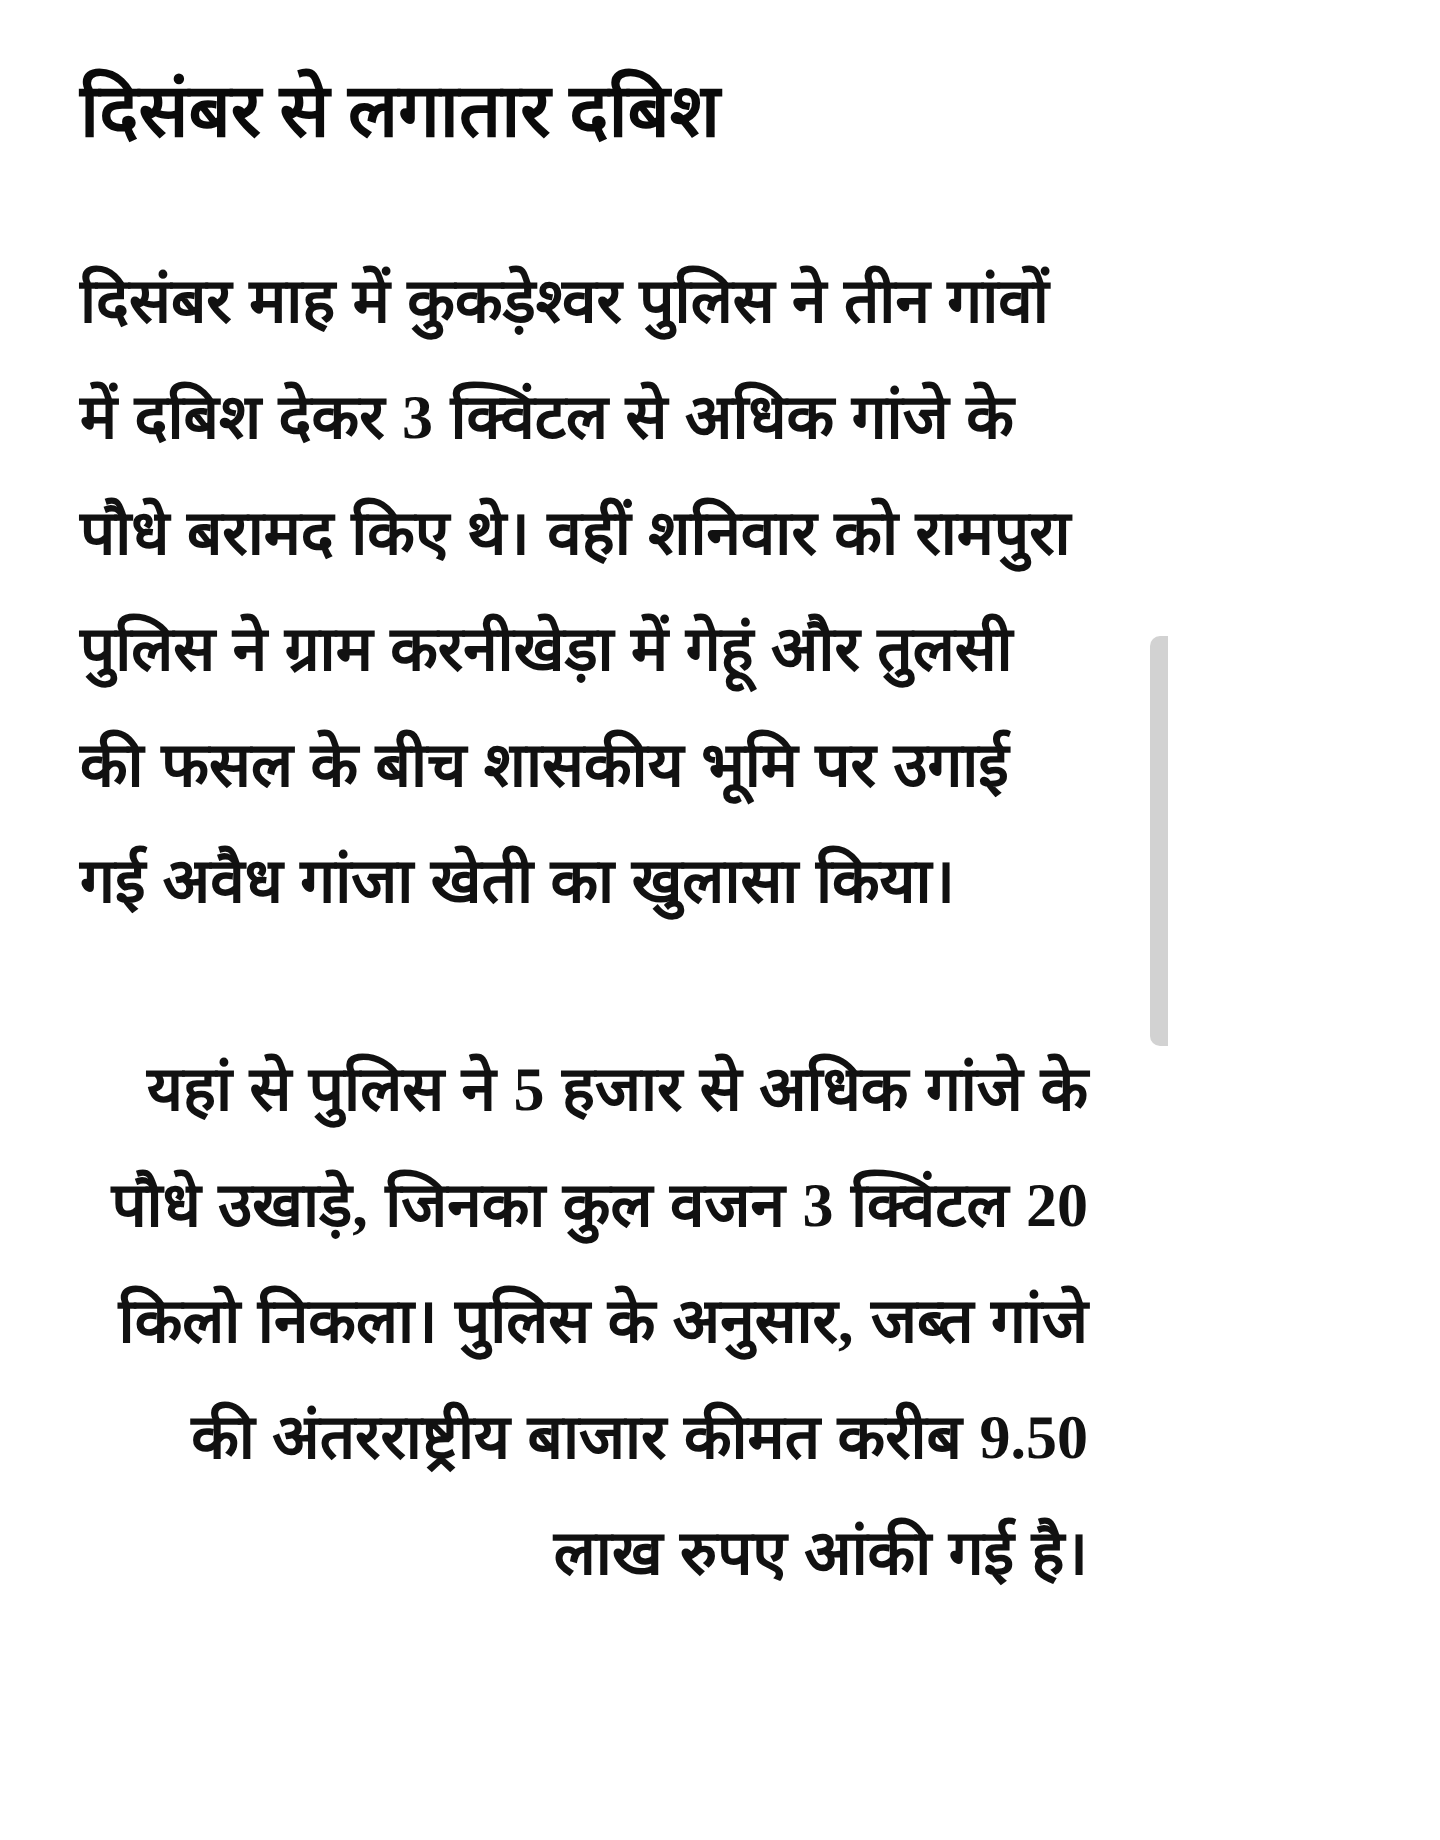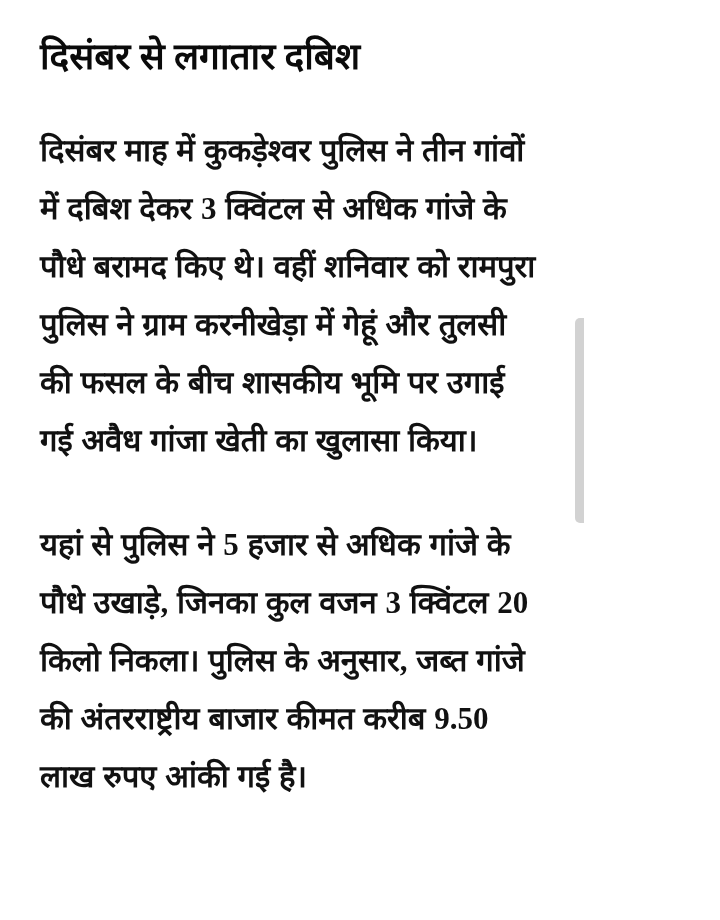--- a/index.html
+++ b/index.html
@@ -39,20 +39,21 @@
     font-weight: 700;
     font-size: 31px;
     line-height: 58px;
     color: #111111;
     margin: 0 0 46px 0;
     text-align: left;
     word-spacing: 1px;
   }
   .article-paragraph:last-child {
     margin-bottom: 0;
+    text-align: right;
   }
   
   .scroll-indicator {
     position: absolute;
     right: 0;
     top: 318px;
     width: 9px;
     height: 205px;
     background: #d2d2d2;
     border-radius: 5px 0 0 5px;

